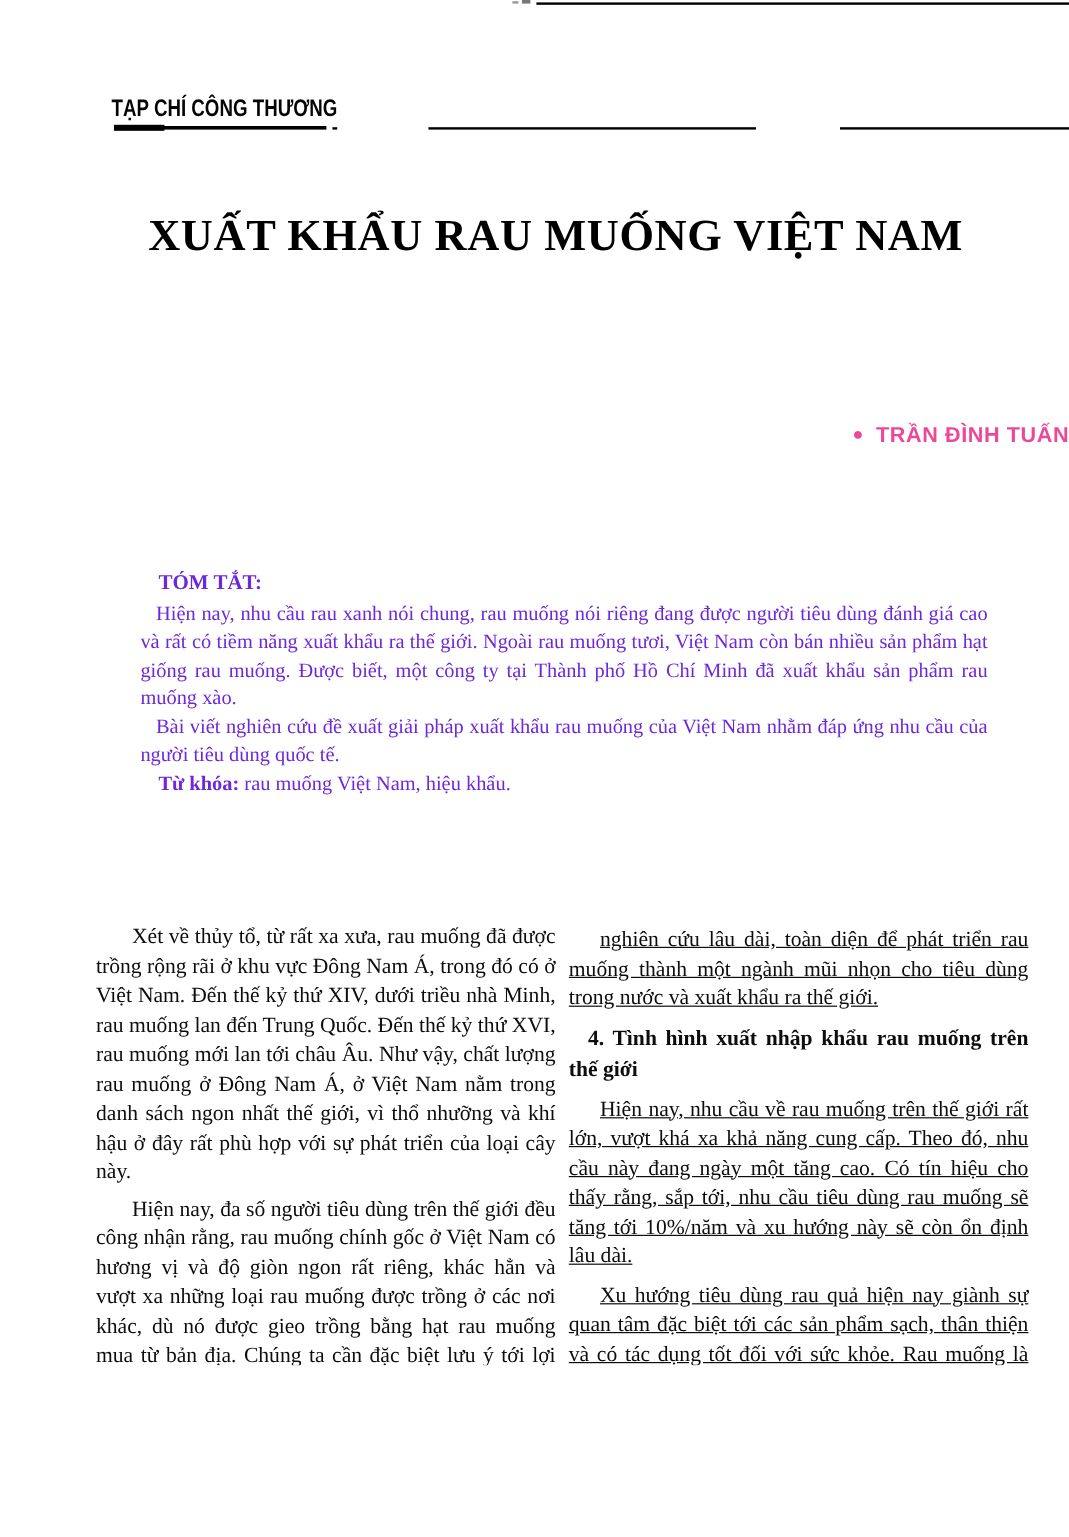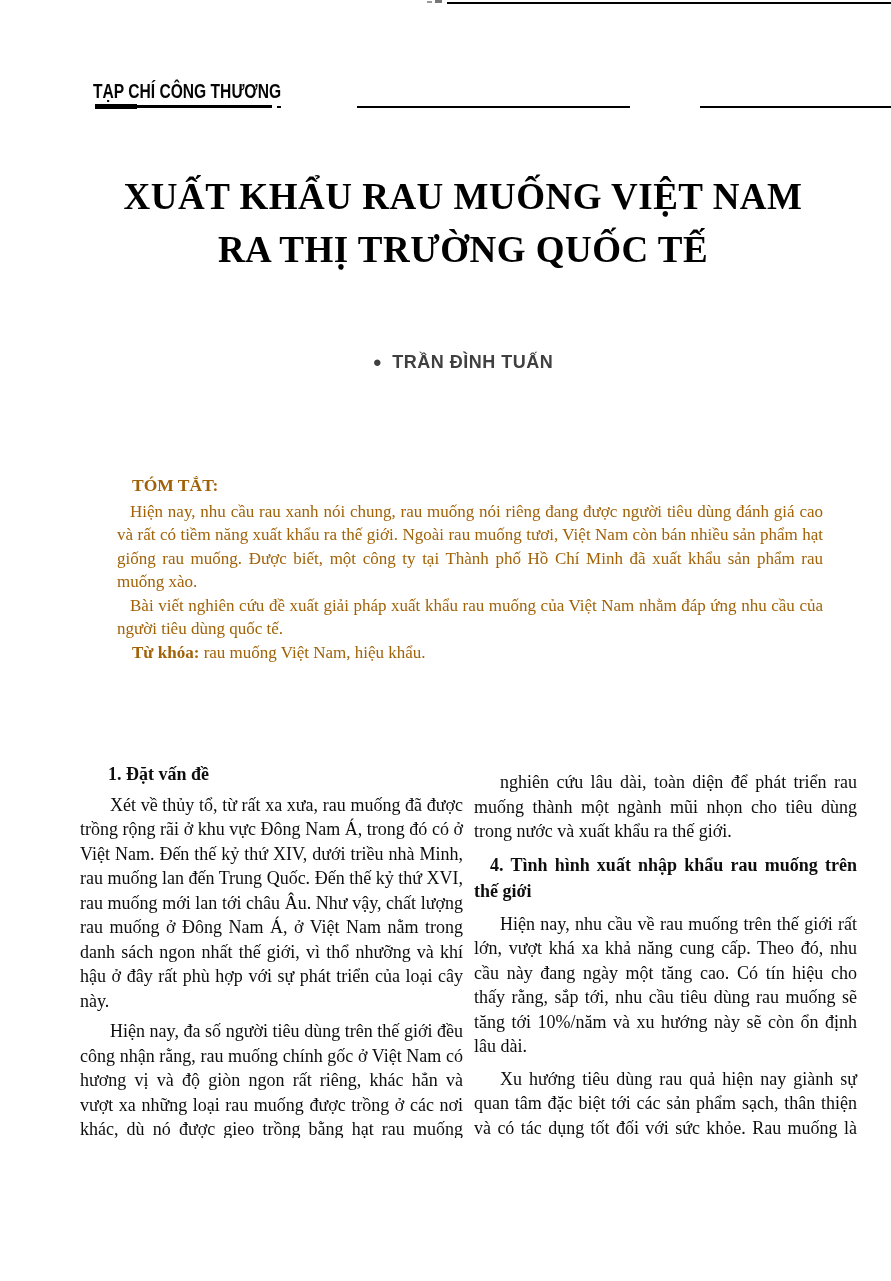--- a/index.html
+++ b/index.html
@@ -27,48 +27,48 @@
 
   
   .title {
     position:absolute; left:35px; right:0; top:170px; margin:0;
     text-align:center; font-size:37px; line-height:53px; font-weight:bold;
     letter-spacing:0.5px; color:#000;
   }
 
   
   .author {
-    position:absolute; left:35px; right:0; top:352px; text-align:center;
+    position:absolute; left:35px; right:0; top:352px; text-align:right;
     font-family:"Liberation Sans", sans-serif; font-weight:bold; font-size:18px;
-    color:#404040; letter-spacing:0.5px;
+    color:#ec4899; letter-spacing:0.5px;
   }
   .author .bullet { font-size:15px; margin-right:10px; vertical-align:1px; }
 
   
   .abstract {
     position:absolute; left:117px; top:474px; width:706px;
-    font-size:17px; line-height:23.5px; text-align:justify; color:#a16207;
+    font-size:17px; line-height:23.5px; text-align:justify; color:#6d28d9;
   }
   .abs-heading { font-weight:bold; font-size:17.5px; margin:0 0 2px 15px; }
   .abs-para { margin:0; text-indent:13px; }
   .abs-keywords { margin:0; text-indent:15px; }
   .abs-keywords b { font-weight:bold;margin-top:43px; }
 
   
   .col {
     position:absolute; top:762px; width:383px;
     font-size:18px; line-height:24.5px; text-align:justify; color:#0d0d0d;
   }
   .col-left { left:80px; }
   .col-right { left:474px; }
   .sec-heading { font-weight:bold; text-indent:28px; margin:0 0 4px 0; }
   .sec-heading-2 { margin-top:8px; margin-bottom:4px; text-indent:16px; line-height:26px; }
   .body-para { margin:6px 0 0 0; text-indent:30px; }
   .col-right .cont-para { margin-top:1px; text-indent:0; }
-  .col-right .body-para { text-indent:26px; margin-top:8px; }
+  .col-right .body-para { text-indent:26px; margin-top:8px;text-decoration:underline; }
 
   
   .footer {
     position:absolute; left:85px; top:1200px;
     font-family:"Liberation Sans", sans-serif; font-size:20px; color:#2a2a2a;
     letter-spacing:0.5px;
   }
   .page-num { font-size:22px; margin-right:20px; color:#333;text-align:right; }
   .issue b { font-weight:bold; color:#111; }
 </style>
@@ -80,35 +80,34 @@
   <div class="top-rule"></div>
   <div class="top-speck1"></div>
   <div class="top-speck2"></div>
 
   <div class="journal-name">TẠP CHÍ CÔNG THƯƠNG</div>
   <div class="rule-a"></div>
   <div class="rule-dot"></div>
   <div class="rule-b"></div>
   <div class="rule-c"></div>
 
-  <h1 class="title"><span>XUẤT KHẨU RAU MUỐNG VIỆT NAM</span><br><span>RA THỊ TRƯỜNG QUỐC TẾ</span></h1>
+  <h1 class="title"><span>XUẤT KHẨU RAU MUỐNG VIỆT NAM</span><br></h1>
 
   <div class="author">
     <span class="bullet">●</span><span>TRẦN ĐÌNH TUẤN</span>
   </div>
 
   <div class="abstract">
     <div class="abs-heading">TÓM TẮT:</div>
     <p class="abs-para">Hiện nay, nhu cầu rau xanh nói chung, rau muống nói riêng đang được người tiêu dùng đánh giá cao và rất có tiềm năng xuất khẩu ra thế giới. Ngoài rau muống tươi, Việt Nam còn bán nhiều sản phẩm hạt giống rau muống. Được biết, một công ty tại Thành phố Hồ Chí Minh đã xuất khẩu sản phẩm rau muống xào.</p>
     <p class="abs-para">Bài viết nghiên cứu đề xuất giải pháp xuất khẩu rau muống của Việt Nam nhằm đáp ứng nhu cầu của người tiêu dùng quốc tế.</p>
     <p class="abs-keywords"><b>Từ khóa:</b><span> rau muống Việt Nam, hiệu khẩu.</span></p>
   </div>
 
   <div class="col col-left">
-    <div class="sec-heading">1. Đặt vấn đề</div>
     <p class="body-para">Xét về thủy tổ, từ rất xa xưa, rau muống đã được trồng rộng rãi ở khu vực Đông Nam Á, trong đó có ở Việt Nam. Đến thế kỷ thứ XIV, dưới triều nhà Minh, rau muống lan đến Trung Quốc. Đến thế kỷ thứ XVI, rau muống mới lan tới châu Âu. Như vậy, chất lượng rau muống ở Đông Nam Á, ở Việt Nam nằm trong danh sách ngon nhất thế giới, vì thổ nhưỡng và khí hậu ở đây rất phù hợp với sự phát triển của loại cây này.</p>
     <p class="body-para">Hiện nay, đa số người tiêu dùng trên thế giới đều công nhận rằng, rau muống chính gốc ở Việt Nam có hương vị và độ giòn ngon rất riêng, khác hẳn và vượt xa những loại rau muống được trồng ở các nơi khác, dù nó được gieo trồng bằng hạt rau muống mua từ bản địa. Chúng ta cần đặc biệt lưu ý tới lợi thế này của Việt Nam và sớm đầu tư</p>
   </div>
 
   <div class="col col-right">
     <p class="body-para cont-para">nghiên cứu lâu dài, toàn diện để phát triển rau muống thành một ngành mũi nhọn cho tiêu dùng trong nước và xuất khẩu ra thế giới.</p>
     <div class="sec-heading sec-heading-2">4. Tình hình xuất nhập khẩu rau muống trên thế giới</div>
     <p class="body-para">Hiện nay, nhu cầu về rau muống trên thế giới rất lớn, vượt khá xa khả năng cung cấp. Theo đó, nhu cầu này đang ngày một tăng cao. Có tín hiệu cho thấy rằng, sắp tới, nhu cầu tiêu dùng rau muống sẽ tăng tới 10%/năm và xu hướng này sẽ còn ổn định lâu dài.</p>
     <p class="body-para">Xu hướng tiêu dùng rau quả hiện nay giành sự quan tâm đặc biệt tới các sản phẩm sạch, thân thiện và có tác dụng tốt đối với sức khỏe. Rau muống là món ăn bình dị, nhưng lại đáp ứng đầy đủ những yêu cầu khắt khe của người tiêu dùng.</p>
     <p class="body-para">Rau muống ăn rất trong và cũng rất dễ chế</p>

